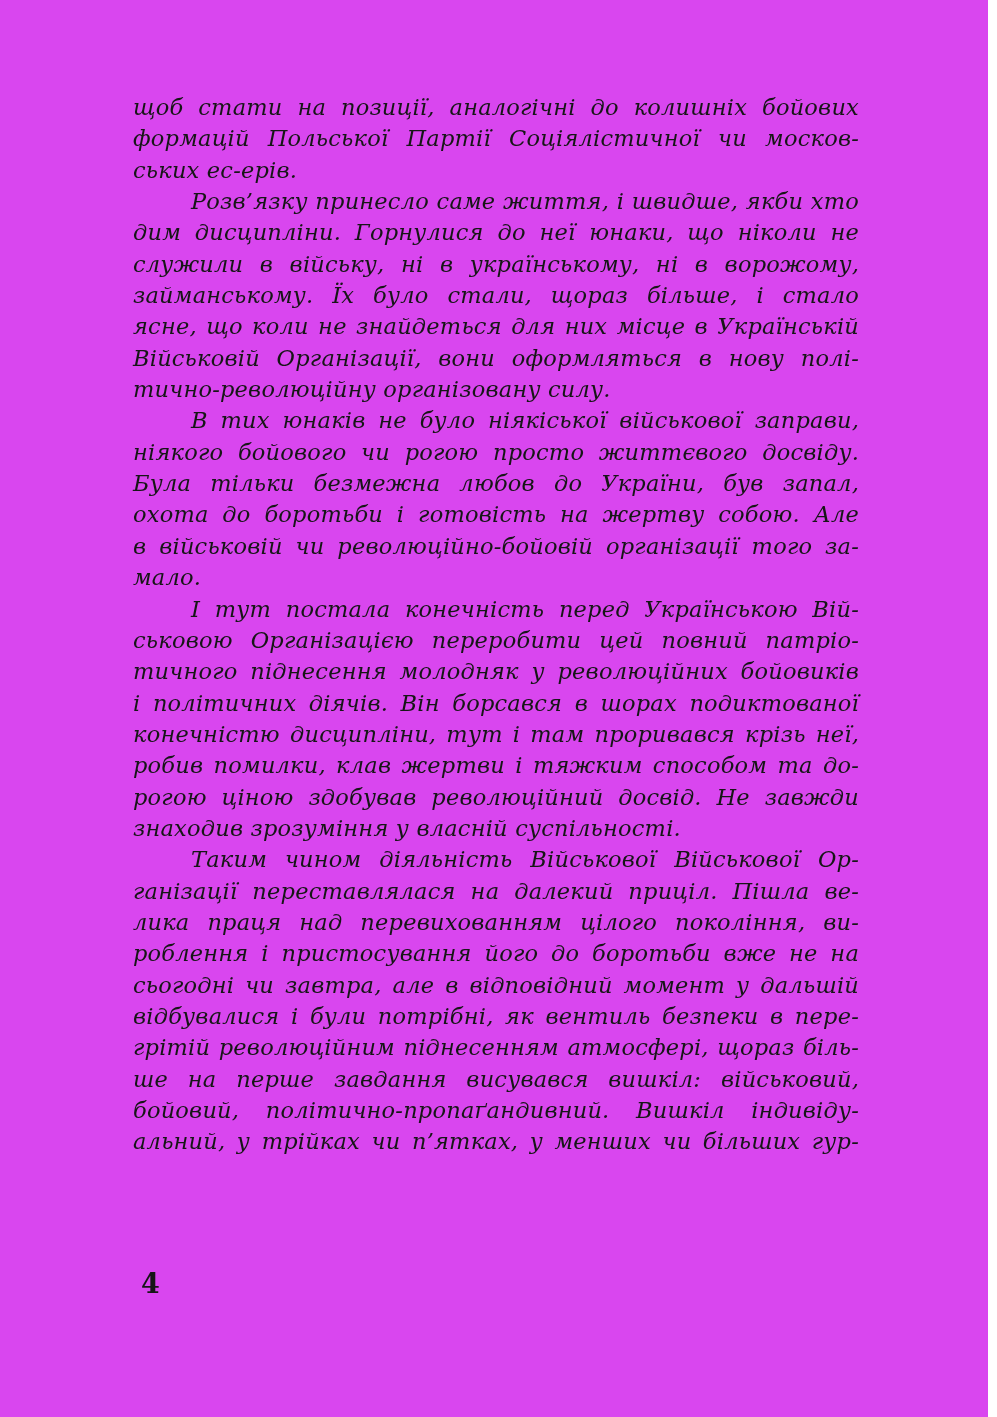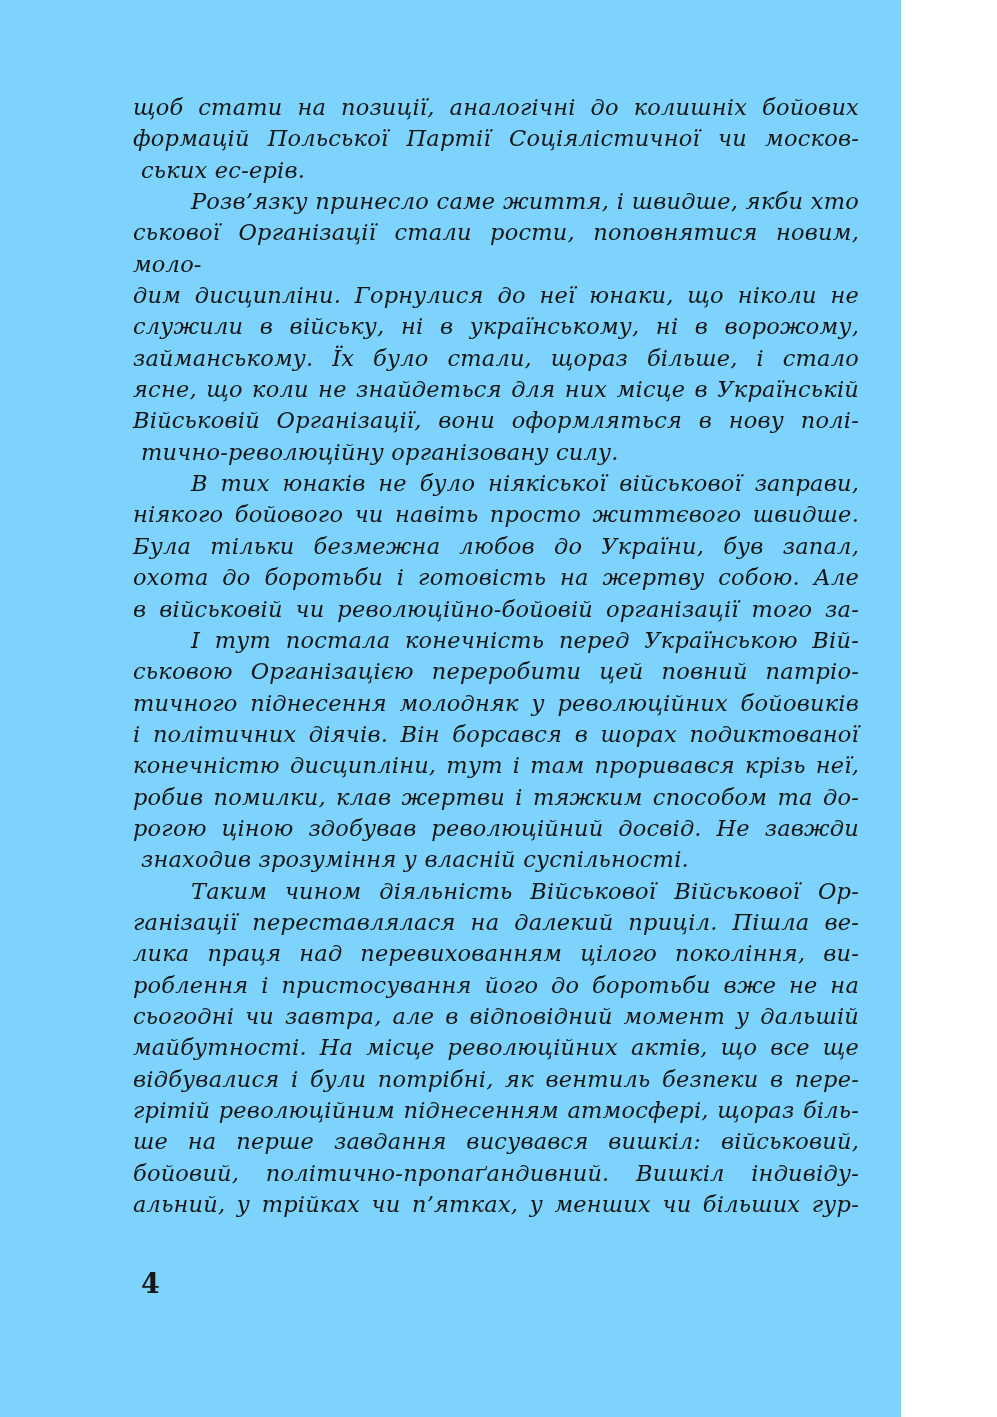--- a/index.html
+++ b/index.html
@@ -2,23 +2,23 @@
 <html lang="uk"><head>
 <meta charset="utf-8">
 <style>
   html, body {
     margin: 0;
     padding: 0;
     background: #ffffff;
   }
   .page {
     position: relative;
-    width: 901px;
+    width: 988px;
     height: 1417px;
-    background: #7dd3fc;
+    background: #d946ef;
     overflow: hidden;
     font-family: "DejaVu Serif", serif;
   }
   .text-block {
     position: absolute;
     left: 133px;
     top: 92px;
     width: 726px;
     font-style: italic;
     font-weight: 500;
@@ -33,21 +33,20 @@
   }
   .line {
     text-align: justify;
     text-align-last: justify;
     white-space: normal;
     min-height: 31.35px;
   }
   .line.last {
     text-align: center;
     text-align-last: left;
-    margin-left: 8px;
   }
   .line.indent {
     text-indent: 58px;
   }
   .page-number {
     position: absolute;
     left: 141px;
     top: 1268px;
     font-style: normal;
     font-weight: bold;
@@ -60,52 +59,51 @@
 
 <div class="page">
   <div class="text-block">
       <div class="paragraph">
         <div class="line">щоб стати на позиції, аналогічні до колишніх бойових</div>
         <div class="line">формацій Польської Партії Соціялістичної чи москов-</div>
         <div class="line last">ських ес-ерів.</div>
       </div>
       <div class="paragraph">
         <div class="line indent">Розв’язку принесло саме життя, і швидше, якби хто</div>
-        <div class="line">ськової Організації стали рости, поповнятися новим, моло-</div>
         <div class="line">дим дисципліни. Горнулися до неї юнаки, що ніколи не</div>
         <div class="line">служили в війську, ні в українському, ні в ворожому,</div>
         <div class="line">займанському. Їх було стали, щораз більше, і стало</div>
         <div class="line">ясне, що коли не знайдеться для них місце в Українській</div>
         <div class="line">Військовій Організації, вони оформляться в нову полі-</div>
         <div class="line last">тично-революційну організовану силу.</div>
       </div>
       <div class="paragraph">
         <div class="line indent">В тих юнаків не було ніякіської військової заправи,</div>
-        <div class="line">ніякого бойового чи навіть просто життєвого швидше.</div>
+        <div class="line">ніякого бойового чи рогою просто життєвого досвіду.</div>
         <div class="line">Була тільки безмежна любов до України, був запал,</div>
         <div class="line">охота до боротьби і готовість на жертву собою. Але</div>
         <div class="line">в військовій чи революційно-бойовій організації того за-</div>
+        <div class="line last">мало.</div>
       </div>
       <div class="paragraph">
         <div class="line indent">І тут постала конечність перед Українською Вій-</div>
         <div class="line">ськовою Організацією переробити цей повний патріо-</div>
         <div class="line">тичного піднесення молодняк у революційних бойовиків</div>
         <div class="line">і політичних діячів. Він борсався в шорах подиктованої</div>
         <div class="line">конечністю дисципліни, тут і там проривався крізь неї,</div>
         <div class="line">робив помилки, клав жертви і тяжким способом та до-</div>
         <div class="line">рогою ціною здобував революційний досвід. Не завжди</div>
         <div class="line last">знаходив зрозуміння у власній суспільності.</div>
       </div>
       <div class="paragraph">
         <div class="line indent">Таким чином діяльність Військової Військової Ор-</div>
         <div class="line">ганізації переставлялася на далекий приціл. Пішла ве-</div>
         <div class="line">лика праця над перевихованням цілого покоління, ви-</div>
         <div class="line">роблення і пристосування його до боротьби вже не на</div>
         <div class="line">сьогодні чи завтра, але в відповідний момент у дальшій</div>
-        <div class="line">майбутності. На місце революційних актів, що все ще</div>
         <div class="line">відбувалися і були потрібні, як вентиль безпеки в пере-</div>
         <div class="line">грітій революційним піднесенням атмосфері, щораз біль-</div>
         <div class="line">ше на перше завдання висувався вишкіл: військовий,</div>
         <div class="line">бойовий, політично-пропаґандивний. Вишкіл індивіду-</div>
         <div class="line">альний, у трійках чи п’ятках, у менших чи більших гур-</div>
       </div>
     </div>
   <div class="page-number">4</div>
 </div>
 

